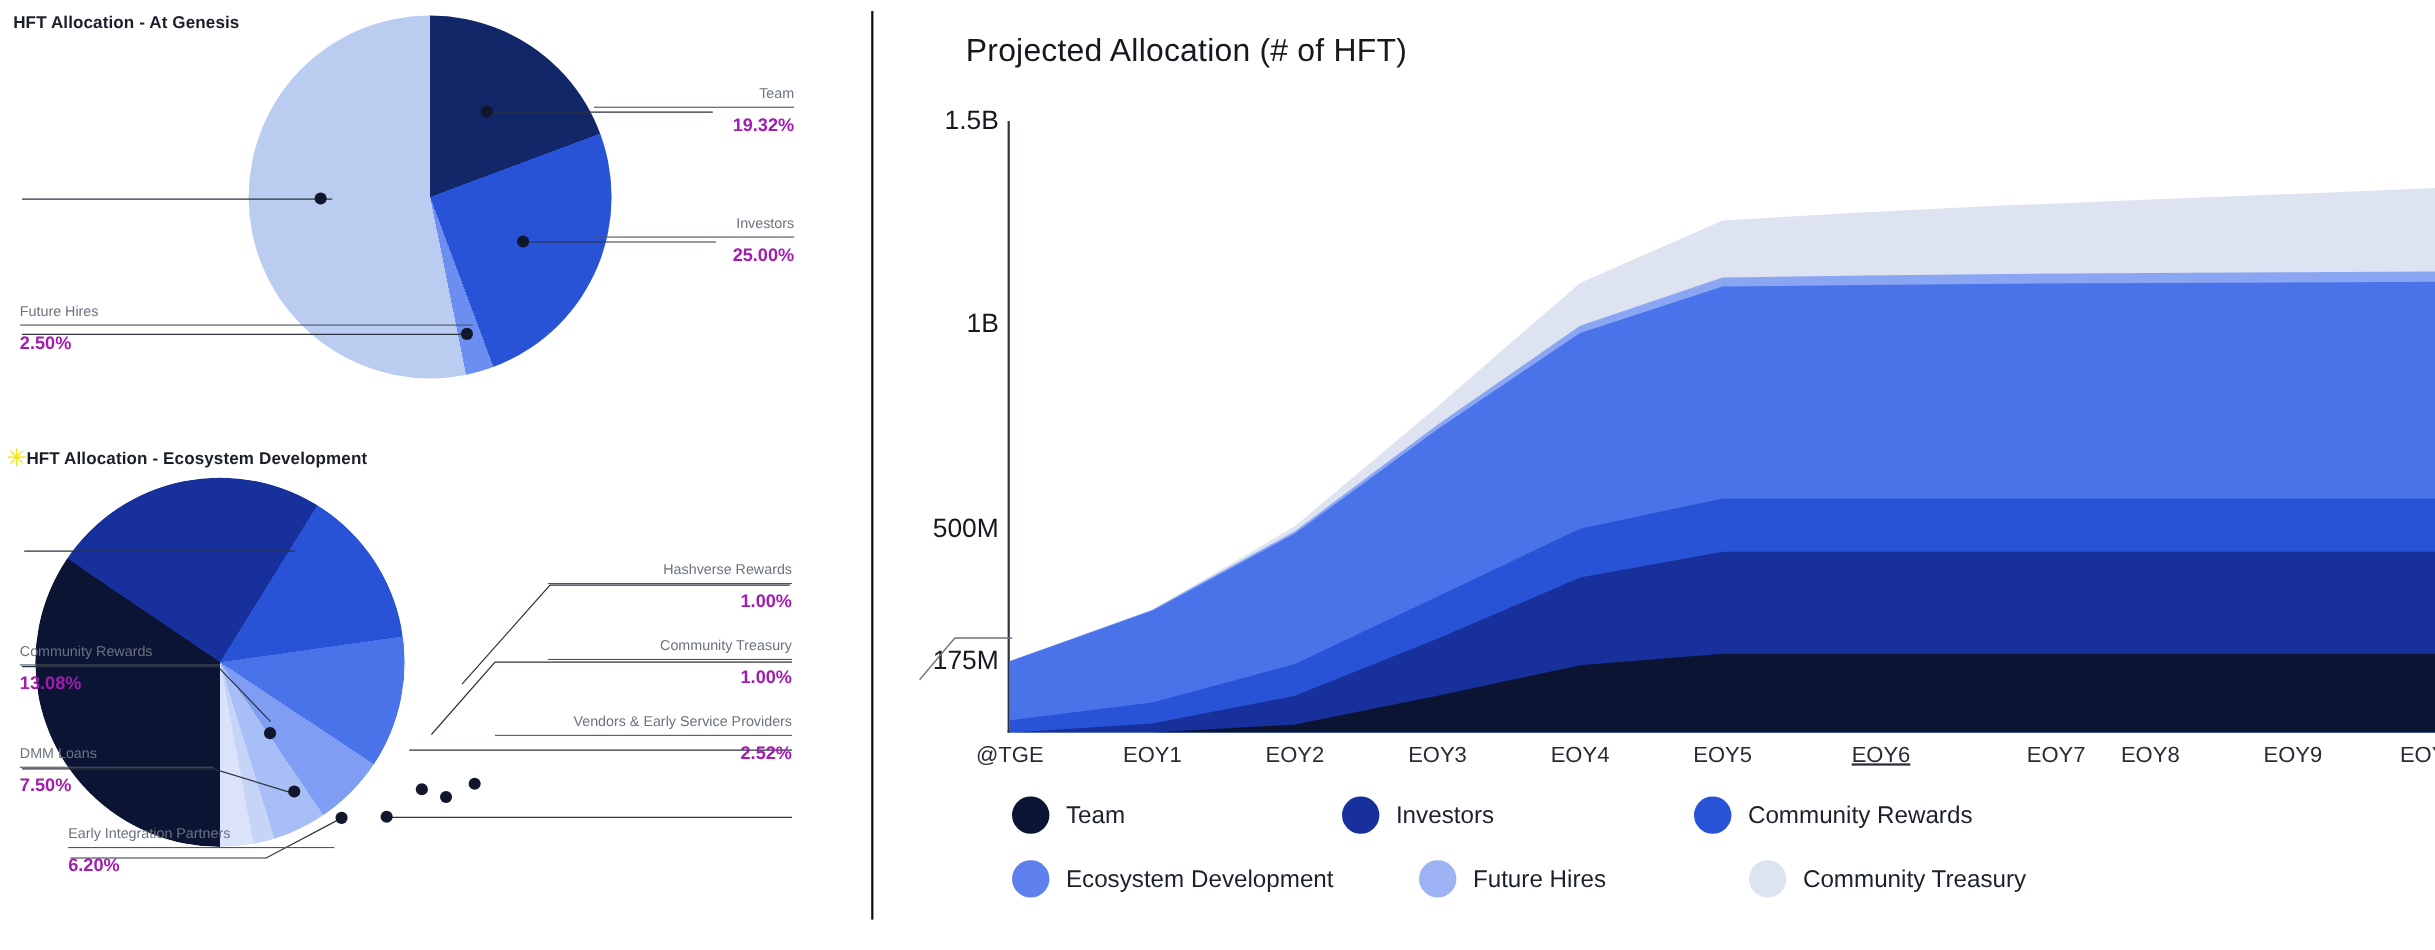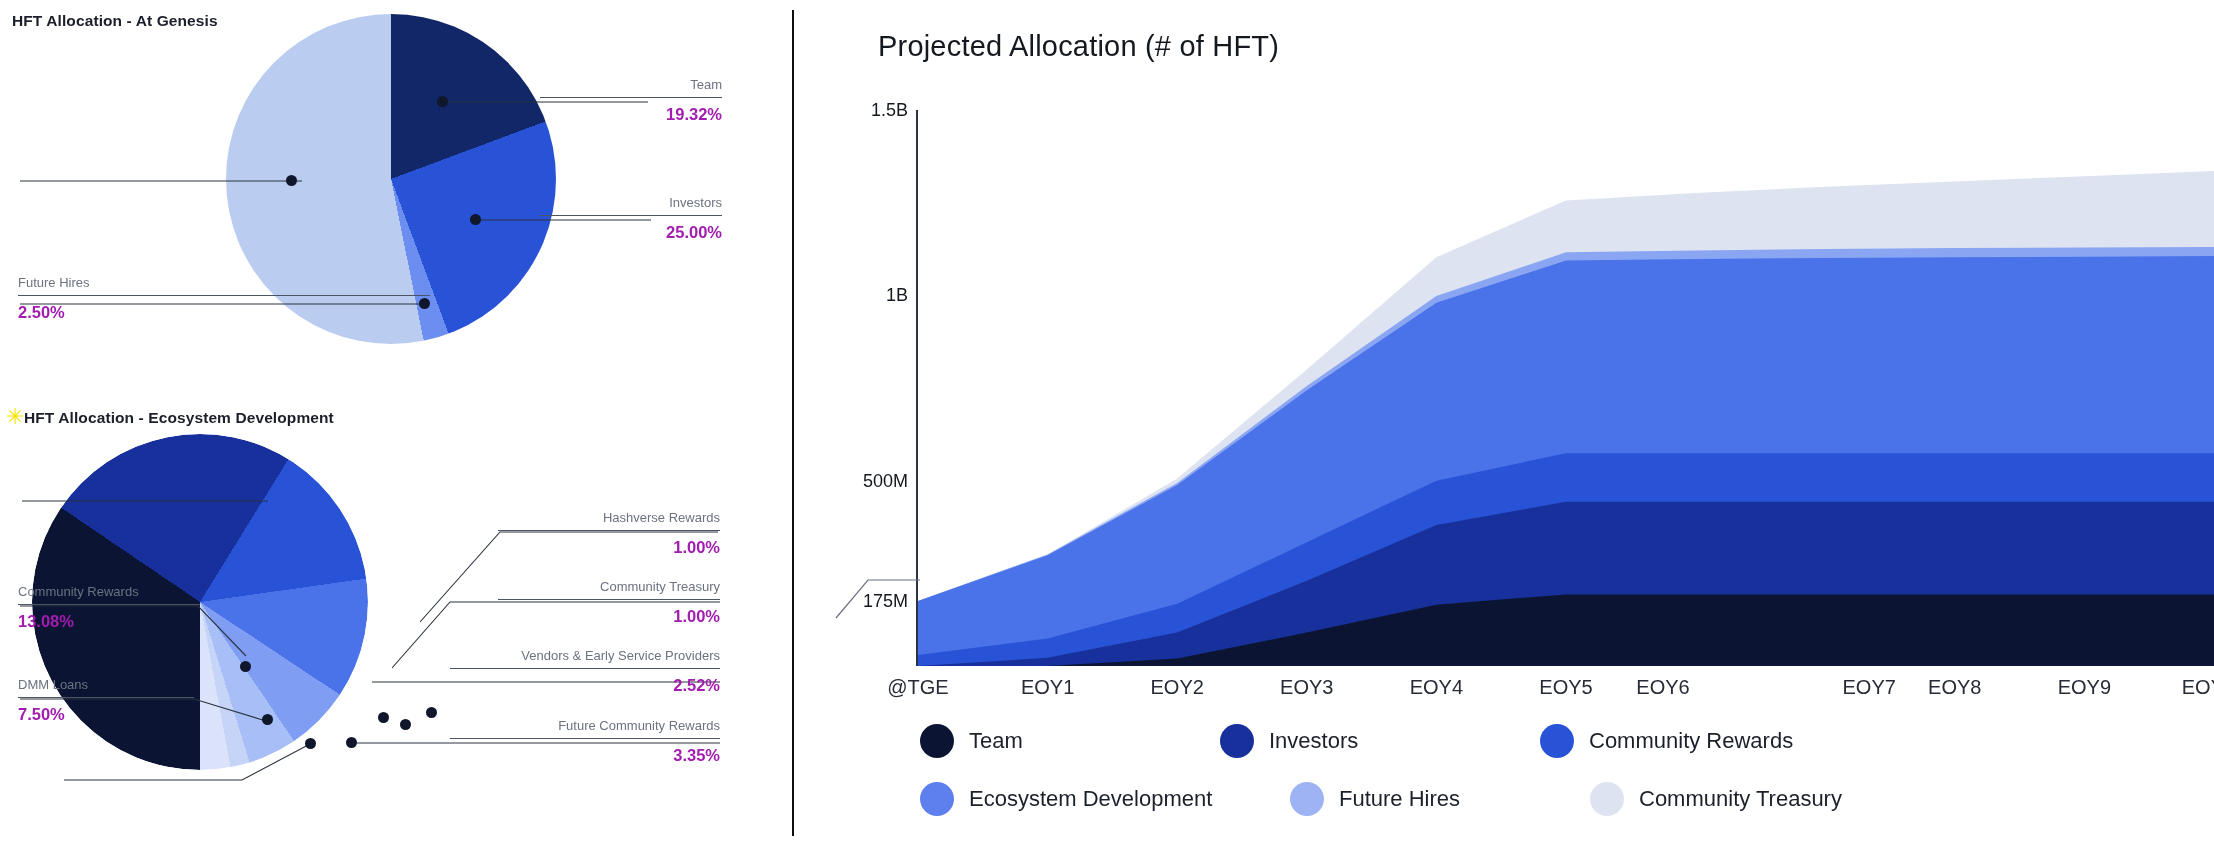--- a/index.html
+++ b/index.html
@@ -60,21 +60,21 @@
     position:absolute;left:118px;top:110px;
     width:1296px;height:556px;
   }
   .y-axis{
     position:absolute;left:116px;top:110px;width:2px;height:556px;background:#2b3340;
   }
   .x-axis{
     position:absolute;left:116px;top:664px;width:1298px;height:2px;background:#2b3340;
   }
   .ytick{
-    position:absolute;right:0;font-size:18px;color:#14181f;white-space:nowrap;
+    position:absolute;right:0;font-size:24px;color:#14181f;white-space:nowrap;
     text-align:right;transform:translateY(-50%);
   }
   .ytick-wrap{position:absolute;left:0;top:0;width:108px;}
   .xtick{
     position:absolute;top:676px;font-size:20px;color:#262b36;
     transform:translateX(-50%);white-space:nowrap;
   }
 
   
   .legend{position:absolute;left:120px;top:712px;width:1294px;}
@@ -178,20 +178,25 @@
     <div class="callout" style="left:18px;top:677px;width:176px;">
       <div class="lbl">DMM Loans</div>
       <div class="rule"></div>
       <div class="val">7.50%</div>
     </div>
 
     <svg class="leader" style="left:62px;top:742px;width:250px;height:40px;" viewBox="0 0 250 40">
       <path d="M248 2 L180 38 L2 38"></path>
     </svg>
     <div class="dot" style="left:305px;top:738px;"></div>
+    <div class="callout" style="left:62px;top:750px;width:242px;">
+      <div class="lbl">Early Integration Partners</div>
+      <div class="rule"></div>
+      <div class="val">6.20%</div>
+    </div>
 
     <svg class="leader" style="left:420px;top:530px;width:300px;height:200px;" viewBox="0 0 300 200">
       <path d="M298 2 L80 2 L0 92"></path>
     </svg>
     <div class="dot" style="left:426px;top:707px;"></div>
     <div class="callout right" style="left:498px;top:510px;width:222px;">
       <div class="lbl">Hashverse Rewards</div>
       <div class="rule"></div>
       <div class="val">1.00%</div>
     </div>
@@ -213,25 +218,20 @@
     <div class="callout right" style="left:450px;top:648px;width:270px;">
       <div class="lbl">Vendors &amp; Early Service Providers</div>
       <div class="rule"></div>
       <div class="val">2.52%</div>
     </div>
 
     <svg class="leader" style="left:348px;top:736px;width:374px;height:14px;" viewBox="0 0 374 14">
       <path d="M372 7 L2 7"></path>
     </svg>
     <div class="dot" style="left:346px;top:737px;"></div>
-    <div class="callout right" style="left:450px;top:718px;width:270px;">
-      <div class="lbl">Future Community Rewards</div>
-      <div class="rule"></div>
-      <div class="val">3.35%</div>
-    </div>
 
   </div>
 
   <div class="divider"></div>
 
   <div class="chart-pane">
 
     <div class="chart-title">Projected Allocation (# of HFT)</div>
 
     <div class="y-axis"></div>
@@ -257,21 +257,21 @@
         <path d="M0.0 556.0 L129.6 556.0 L259.2 548.6 L388.8 522.6 L518.4 494.8 L648.0 484.4 L777.6 484.4 L907.2 484.4 L1036.8 484.4 L1166.4 484.4 L1296.0 484.4 L1296 556 L0 556 Z" fill="#0b1533"></path>
       </svg>
 
     <div id="xticks">
         <div class="xtick" style="left: 118px;">@TGE</div>
         <div class="xtick" style="left: 247.6px;">EOY1</div>
         <div class="xtick" style="left: 377.2px;">EOY2</div>
         <div class="xtick" style="left: 506.8px;">EOY3</div>
         <div class="xtick" style="left: 636.4px;">EOY4</div>
         <div class="xtick" style="left: 766px;">EOY5</div>
-        <div class="xtick" style="left: 863px;">EOY6</div>
+        <div class="xtick" style="left: 910px; text-decoration: underline;">EOY6</div>
         <div class="xtick" style="left: 1025.2px; margin-left: 44px;">EOY7</div>
         <div class="xtick" style="left: 1154.8px;">EOY8</div>
         <div class="xtick" style="left: 1284.4px;">EOY9</div>
         <div class="xtick" style="left: 1414px;">EOY10</div>
       </div>
 
     <div class="legend" id="legend">
         <div class="legend-row">
           <div class="legend-item" style="width: 300px;">
             <div class="swatch" style="background: rgb(11, 21, 51);"></div>

